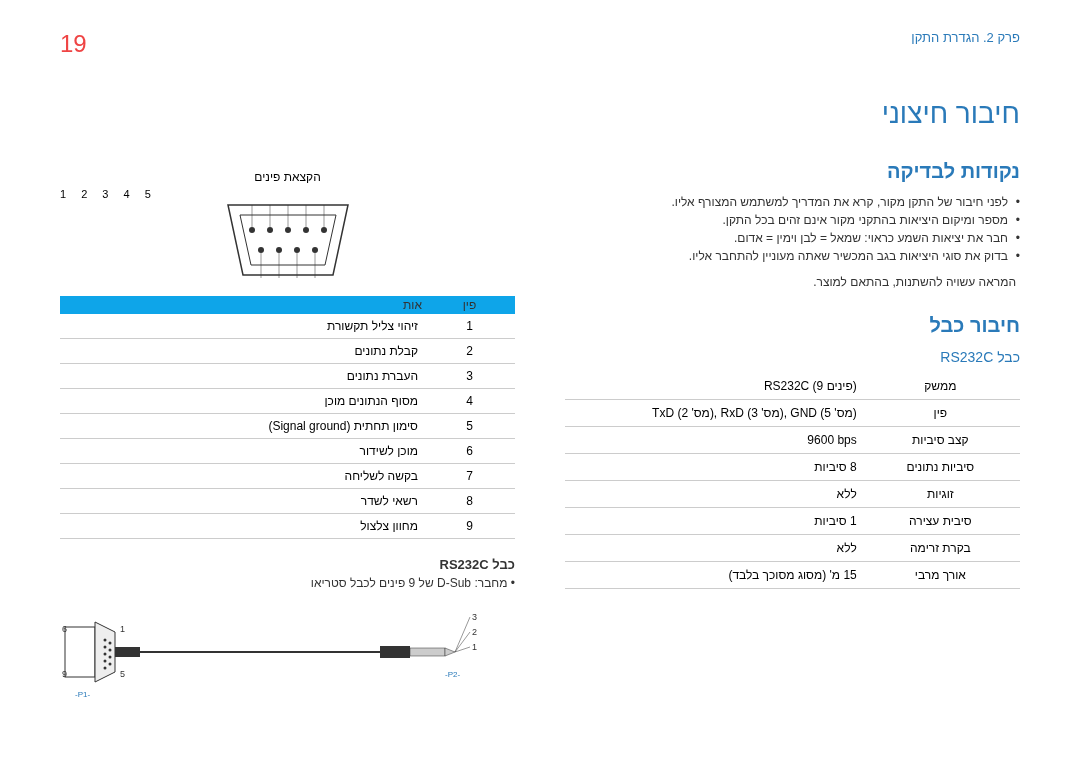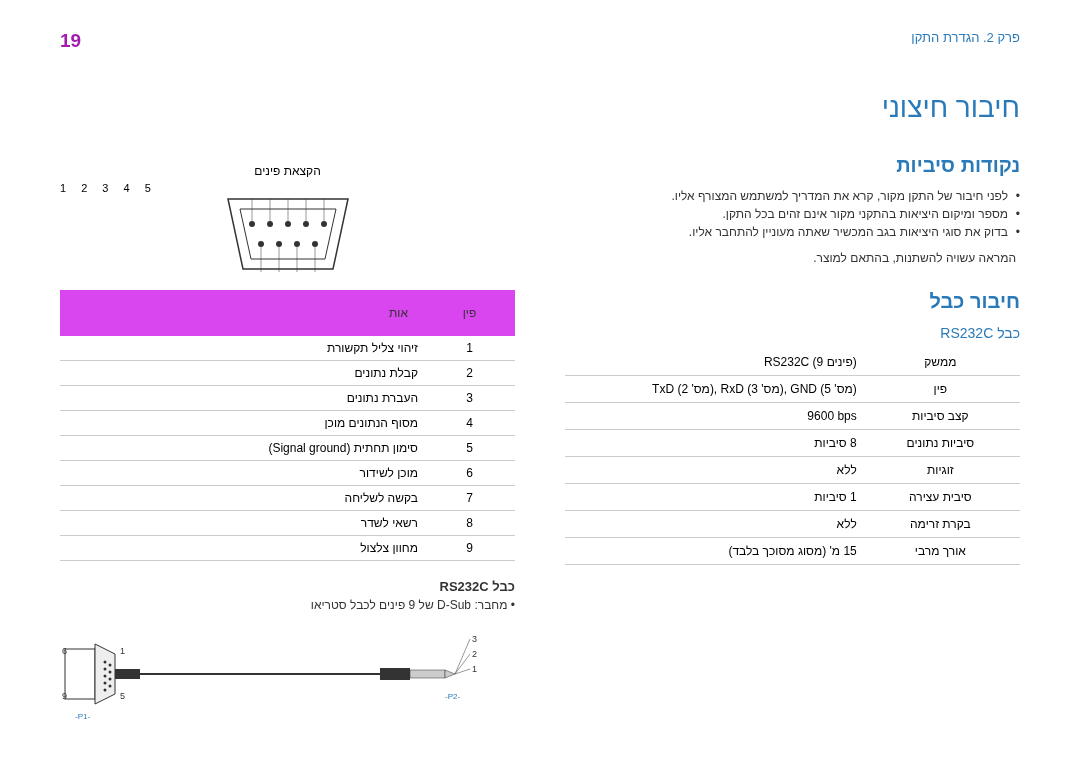--- a/index.html
+++ b/index.html
@@ -14,23 +14,23 @@
 .page {
   padding: 30px 60px 30px 60px;
 }
 .header-row {
   display: flex;
   justify-content: space-between;
   align-items: flex-start;
   margin-bottom: 40px;
 }
 .page-num {
-  color: #a21caf;
-  font-size: 19px;
-  font-weight: 700;
+  color: #ef4444;
+  font-size: 24px;
+  font-weight: 400;
   direction: ltr;
 }
 .chapter {
   color: #2a7ab9;
   font-size: 13px;
 }
 .main-title {
   color: #2a7ab9;
   font-size: 28px;
   font-weight: 400;
@@ -124,23 +124,23 @@
   letter-spacing: 6px;
   text-align: left;
 }
 .pin-table {
   width: 100%;
   border-collapse: collapse;
   font-size: 12px;
   margin-top: 8px;
 }
 .pin-table th {
-  background: #d946ef;
-  color: #333;
-  padding: 16px;
+  background: #0ea5e9;
+  color: #333;
+  padding: 2px;
   text-align: right;
   font-weight: normal;
 }
 .pin-table th:first-child { width: 20%; text-align: center; }
 .pin-table td {
   padding: 5px 6px;
   border-bottom: 1px solid #ccc;
   text-align: right;
 }
 .pin-table td:first-child { text-align: center; direction: ltr; }
@@ -169,24 +169,25 @@
 <div class="page">
   <div class="header-row">
     <span class="chapter">פרק 2. הגדרת התקן</span>
     <span class="page-num">19</span>
   </div>
 
   <h1 class="main-title">חיבור חיצוני</h1>
 
   <div class="content">
     <div class="right-col">
-      <h2 class="section-title">נקודות סיביות</h2>
+      <h2 class="section-title">נקודות לבדיקה</h2>
       <ul class="bullets">
         <li>לפני חיבור של התקן מקור, קרא את המדריך למשתמש המצורף אליו.</li>
         <li>מספר ומיקום היציאות בהתקני מקור אינם זהים בכל התקן.</li>
+        <li>חבר את יציאות השמע כראוי: שמאל = לבן וימין = אדום.</li>
         <li>בדוק את סוגי היציאות בגב המכשיר שאתה מעוניין להתחבר אליו.</li>
       </ul>
       <div class="note">המראה עשויה להשתנות, בהתאם למוצר.</div>
 
       <h2 class="section-title">חיבור כבל</h2>
       <div class="sub-title">כבל RS232C</div>
       <table class="spec-table">
         <tbody>
             <tr>
               <td>ממשק</td>

